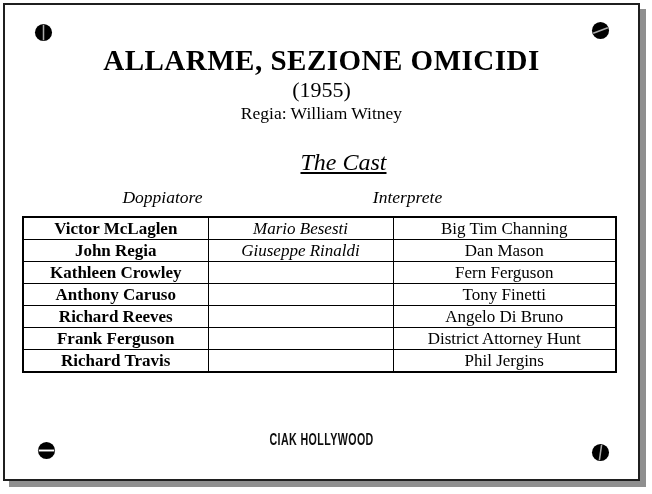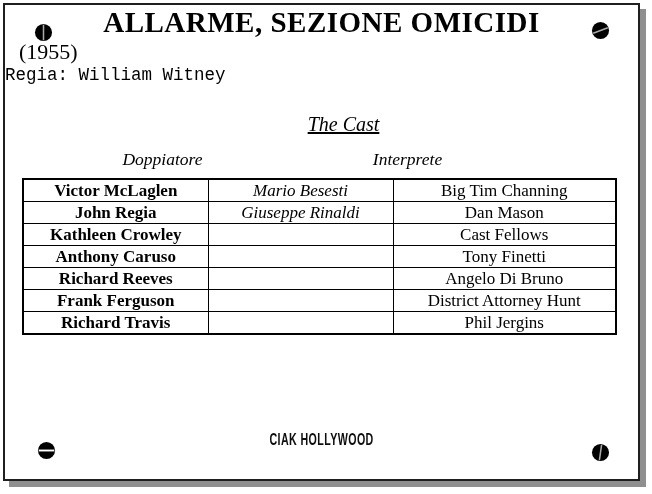--- a/index.html
+++ b/index.html
@@ -32,48 +32,47 @@
     position: absolute;
     width: 19px;
     height: 19px;
   }
   .screw-tl { left: 29px;  top: 18px;  }
   .screw-tr { left: 586px; top: 16px;  }
   .screw-bl { left: 32px;  top: 436px; }
   .screw-br { left: 586px; top: 438px; }
 
   .title-italian {
+    margin-top: 38px;
     text-align: center;
     font-size: 29px;
     line-height: 34px;
     font-weight: bold;
     letter-spacing: 0.5px;
   }
   .title-original {
     margin-top: 3px;
     text-align: center;
     font-size: 24px;
     line-height: 28px;
   }
   .year {
-    text-align: left;
+    text-align: center;
     font-size: 22px;
     line-height: 26px;
-    margin-left: 14px;
   }
   .director {
-    text-align: left;
+    text-align: center;
     font-size: 17.5px;
     line-height: 21px;
-    font-family: Liberation Mono, monospace;
   }
   .cast-heading {
     margin-top: 26px;
     text-align: center;
-    font-size: 20px;
+    font-size: 24px;
     line-height: 24px;
     font-style: italic;
     text-decoration: underline;
     margin-left: 44px;
   }
   .colhead-row {
     margin-top: 13px;
     margin-left: 35px;
     width: 490px;
     display: flex;
@@ -172,21 +171,21 @@
           <td class="cell-personaggio">Big Tim Channing</td>
         </tr>
         <tr>
           <td class="cell-interprete">John Regia</td>
           <td class="cell-doppiatore">Giuseppe Rinaldi</td>
           <td class="cell-personaggio">Dan Mason</td>
         </tr>
         <tr>
           <td class="cell-interprete">Kathleen Crowley</td>
           <td class="cell-doppiatore"></td>
-          <td class="cell-personaggio">Cast Fellows</td>
+          <td class="cell-personaggio">Fern Ferguson</td>
         </tr>
         <tr>
           <td class="cell-interprete">Anthony Caruso</td>
           <td class="cell-doppiatore"></td>
           <td class="cell-personaggio">Tony Finetti</td>
         </tr>
         <tr>
           <td class="cell-interprete">Richard Reeves</td>
           <td class="cell-doppiatore"></td>
           <td class="cell-personaggio">Angelo Di Bruno</td>

